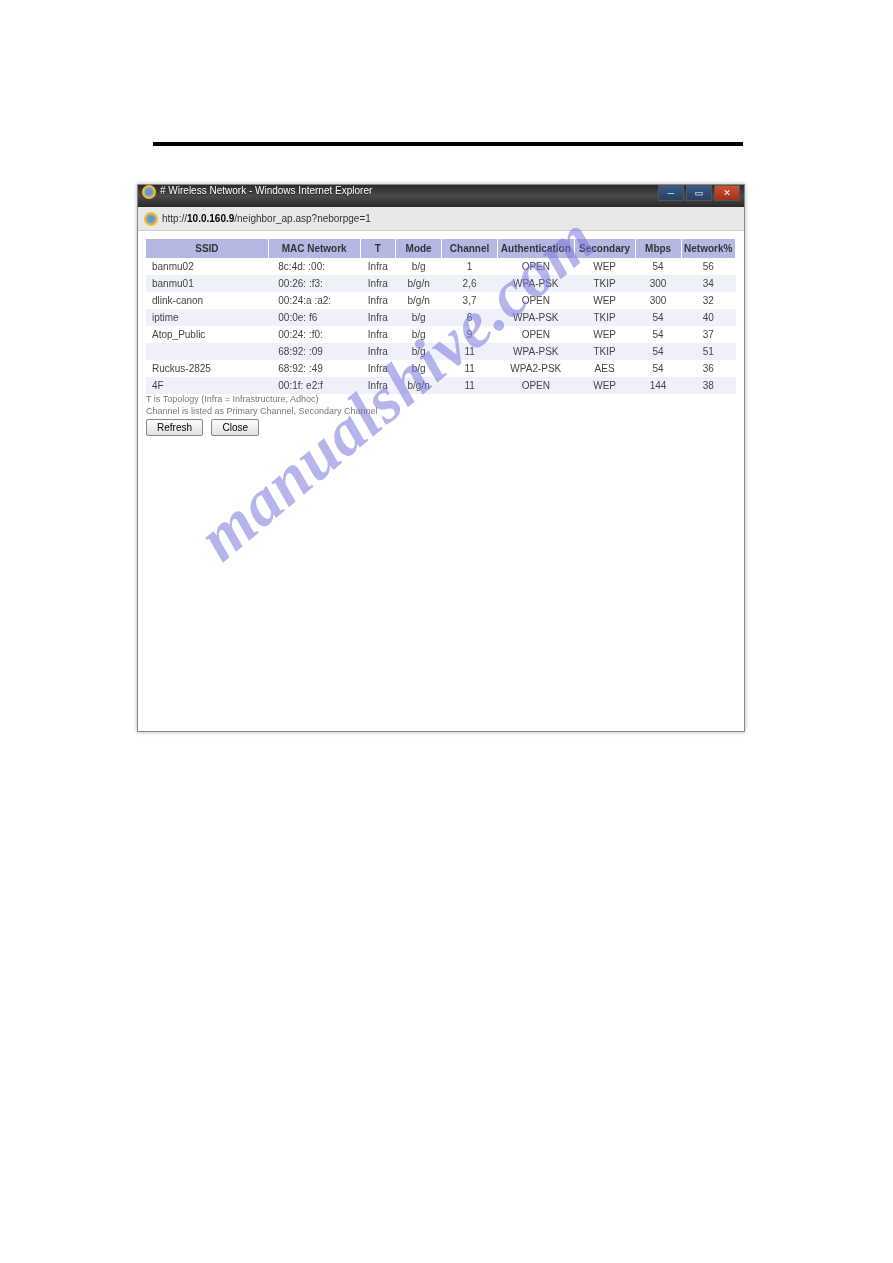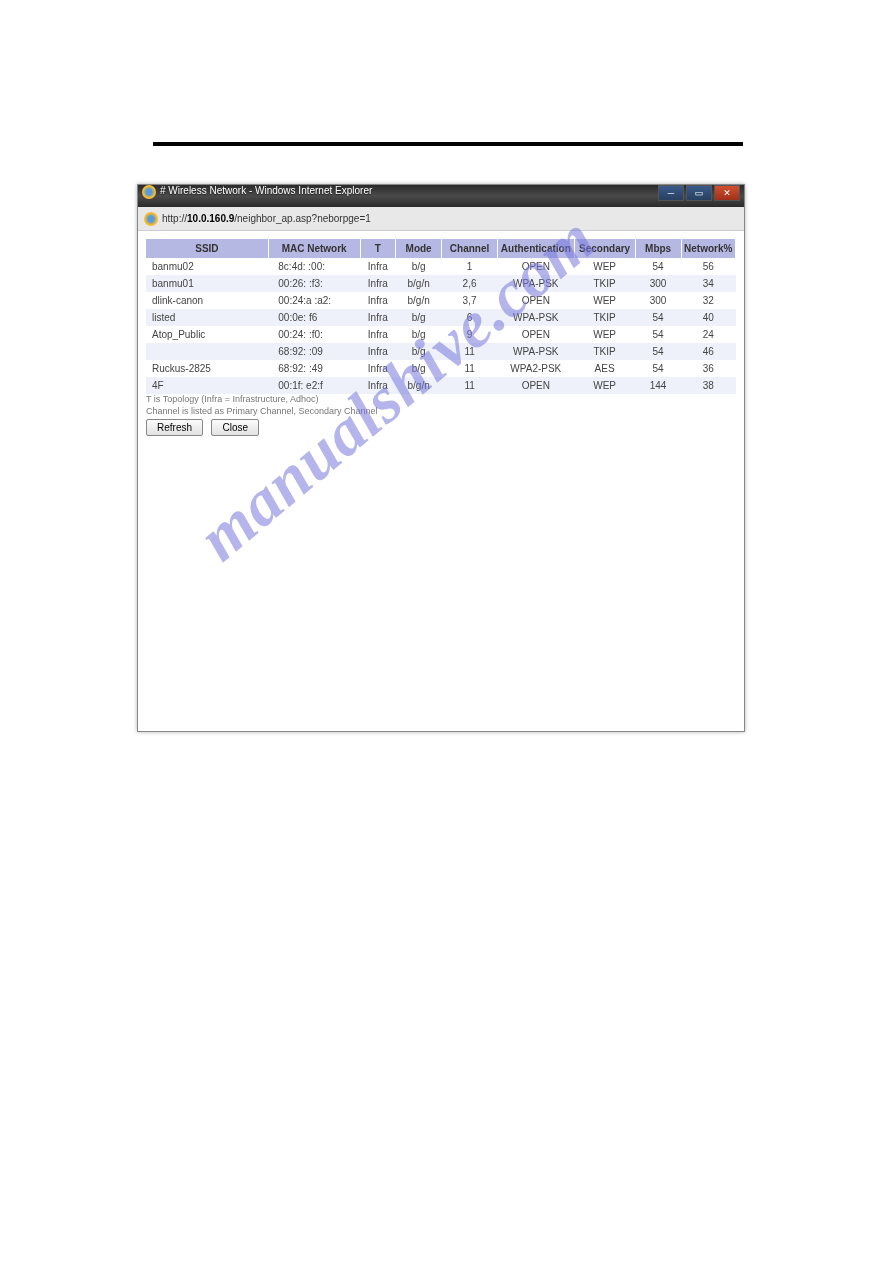--- a/index.html
+++ b/index.html
@@ -234,51 +234,51 @@
             <td class="mac">00:24:a  :a2:</td>
             <td>Infra</td>
             <td>b/g/n</td>
             <td>3,7</td>
             <td>OPEN</td>
             <td>WEP</td>
             <td>300</td>
             <td>32</td>
           </tr>
         <tr>
-            <td class="ssid">listed</td>
+            <td class="ssid">iptime</td>
             <td class="mac">00:0e:   f6</td>
             <td>Infra</td>
             <td>b/g</td>
             <td>6</td>
             <td>WPA-PSK</td>
             <td>TKIP</td>
             <td>54</td>
             <td>40</td>
           </tr>
         <tr>
             <td class="ssid">Atop_Public</td>
             <td class="mac">00:24:   :f0:</td>
             <td>Infra</td>
             <td>b/g</td>
             <td>9</td>
             <td>OPEN</td>
             <td>WEP</td>
             <td>54</td>
-            <td>24</td>
+            <td>37</td>
           </tr>
         <tr>
             <td class="ssid"></td>
             <td class="mac">68:92:   :09</td>
             <td>Infra</td>
             <td>b/g</td>
             <td>11</td>
             <td>WPA-PSK</td>
             <td>TKIP</td>
             <td>54</td>
-            <td>46</td>
+            <td>51</td>
           </tr>
         <tr>
             <td class="ssid">Ruckus-2825</td>
             <td class="mac">68:92:   :49</td>
             <td>Infra</td>
             <td>b/g</td>
             <td>11</td>
             <td>WPA2-PSK</td>
             <td>AES</td>
             <td>54</td>

